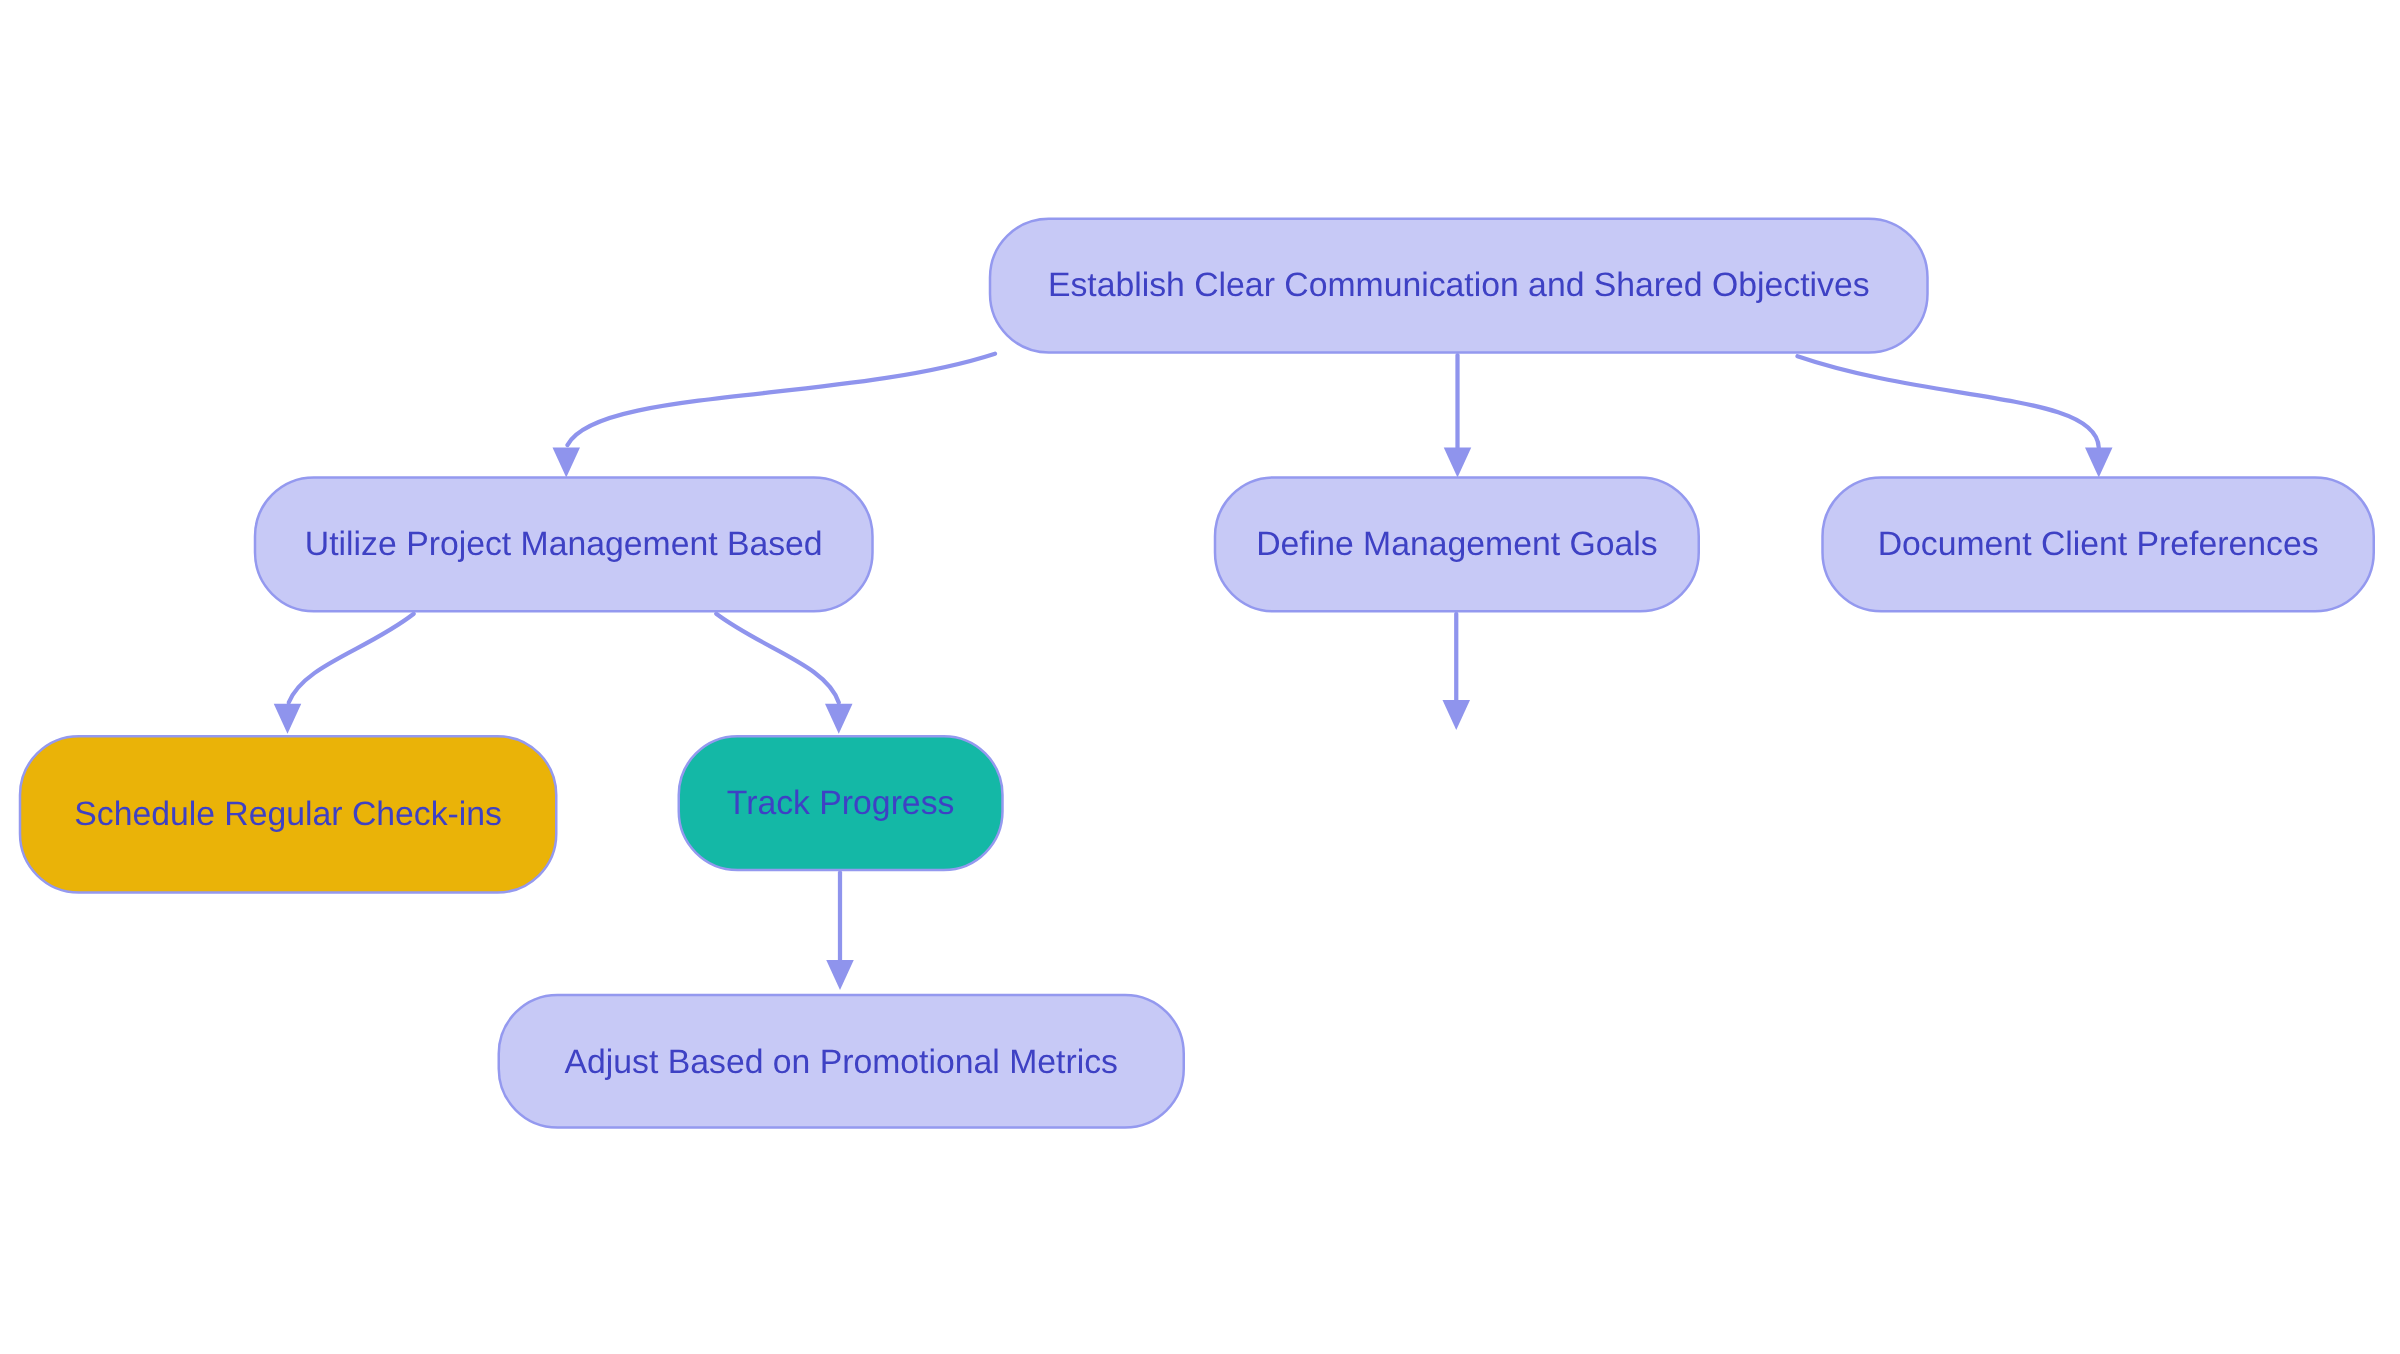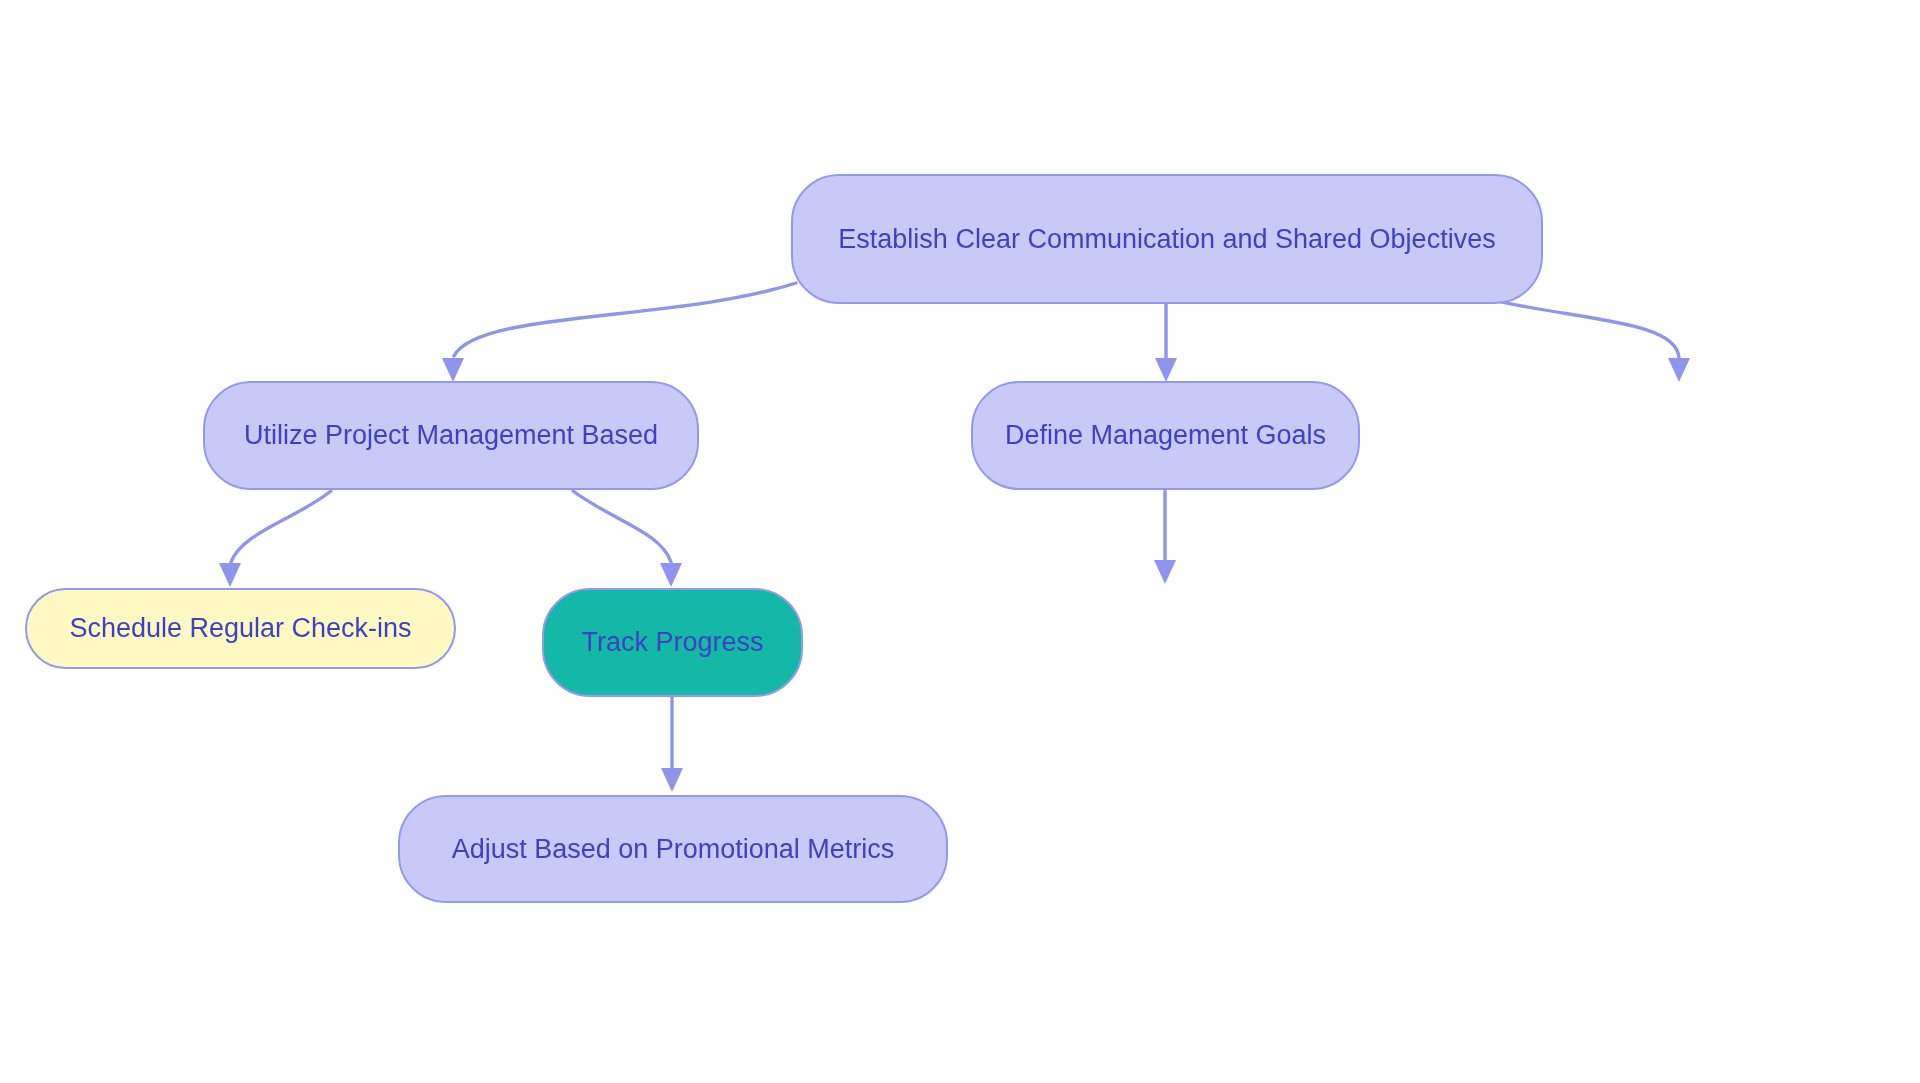--- a/index.html
+++ b/index.html
@@ -57,30 +57,33 @@
       <polygon points="1679,382 1668,358 1690,358" fill="#8f94ed"></polygon>
       <path d="M 331 491 C 294 520, 243 532, 231 562" fill="none" stroke="#8f94ed" stroke-width="3.4" stroke-linecap="round"></path>
       <polygon points="230,587 219,563 241,563" fill="#8f94ed"></polygon>
       <path d="M 573 491 C 612 520, 661 532, 671 562" fill="none" stroke="#8f94ed" stroke-width="3.4" stroke-linecap="round"></path>
       <polygon points="671,587 660,563 682,563" fill="#8f94ed"></polygon>
       <path d="M 1165 491 L 1165 560" fill="none" stroke="#8f94ed" stroke-width="3.4" stroke-linecap="round"></path>
       <polygon points="1165,584 1154,560 1176,560" fill="#8f94ed"></polygon>
       <path d="M 672 698 L 672 768" fill="none" stroke="#8f94ed" stroke-width="3.4" stroke-linecap="round"></path>
       <polygon points="672,792 661,768 683,768" fill="#8f94ed"></polygon>
     </svg>
-    <div class="node" style="left: 791px; top: 174px; width: 752px; height: 130px; background: rgb(199, 201, 246); border-color: rgb(148, 153, 239); color: rgb(62, 65, 196);">
+    <div class="node" style="left: 791px; top: 174px; width: 752px; height: 109px; background: rgb(199, 201, 246); border-color: rgb(148, 153, 239); color: rgb(62, 65, 196);">
       <span>Establish Clear Communication and Shared Objectives</span>
     </div>
     <div class="node" style="left: 203px; top: 381px; width: 496px; height: 109px; background: rgb(199, 201, 246); border-color: rgb(148, 153, 239); color: rgb(62, 65, 196);">
       <span>Utilize Project Management Based</span>
     </div>
     <div class="node" style="left: 971px; top: 381px; width: 389px; height: 109px; background: rgb(199, 201, 246); border-color: rgb(148, 153, 239); color: rgb(62, 65, 196);">
       <span>Define Management Goals</span>
     </div>
-    <div class="node" style="left: 25px; top: 588px; width: 431px; height: 81px; background: #fef9c3; border-color: rgb(148, 153, 239); color: rgb(62, 65, 196);">
+    <div class="node" style="left: 1457px; top: 381px; width: 443px; height: 109px; background: rgb(199, 201, 246); border-color: rgb(148, 153, 239); color: rgb(62, 65, 196);">
+      <span>Document Client Preferences</span>
+    </div>
+    <div class="node" style="left: 15px; top: 588px; width: 431px; height: 127px; background: #eab308; border-color: rgb(148, 153, 239); color: rgb(62, 65, 196);">
       <span>Schedule Regular Check-ins</span>
     </div>
     <div class="node" style="left: 542px; top: 588px; width: 261px; height: 109px; background: #14b8a6; border-color: rgb(148, 153, 239); color: rgb(62, 65, 196);">
       <span>Track Progress</span>
     </div>
     <div class="node" style="left: 398px; top: 795px; width: 550px; height: 108px; background: rgb(199, 201, 246); border-color: rgb(148, 153, 239); color: rgb(62, 65, 196);">
       <span>Adjust Based on Promotional Metrics</span>
     </div>
   </div>
 

